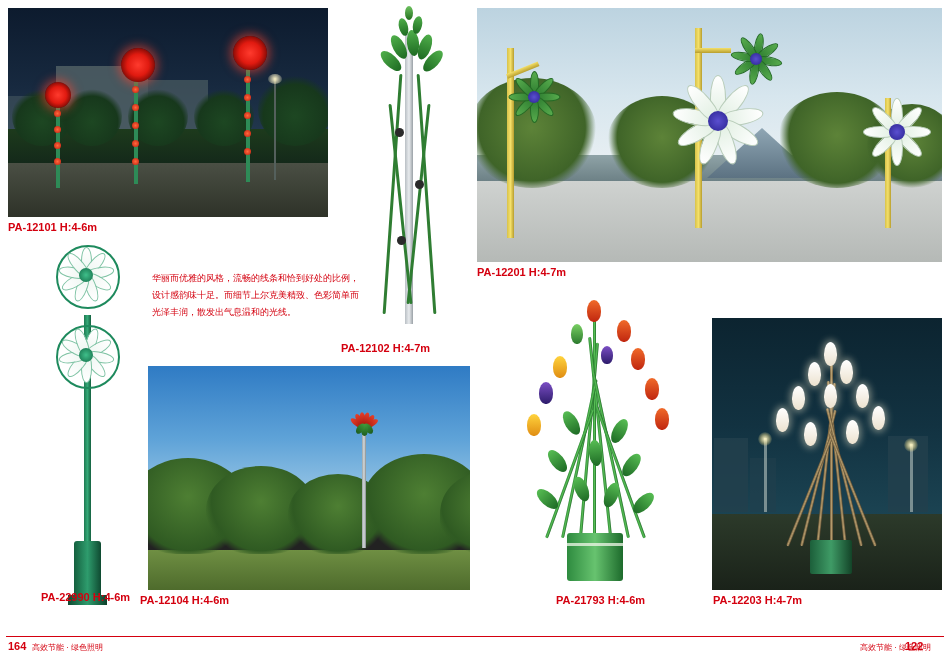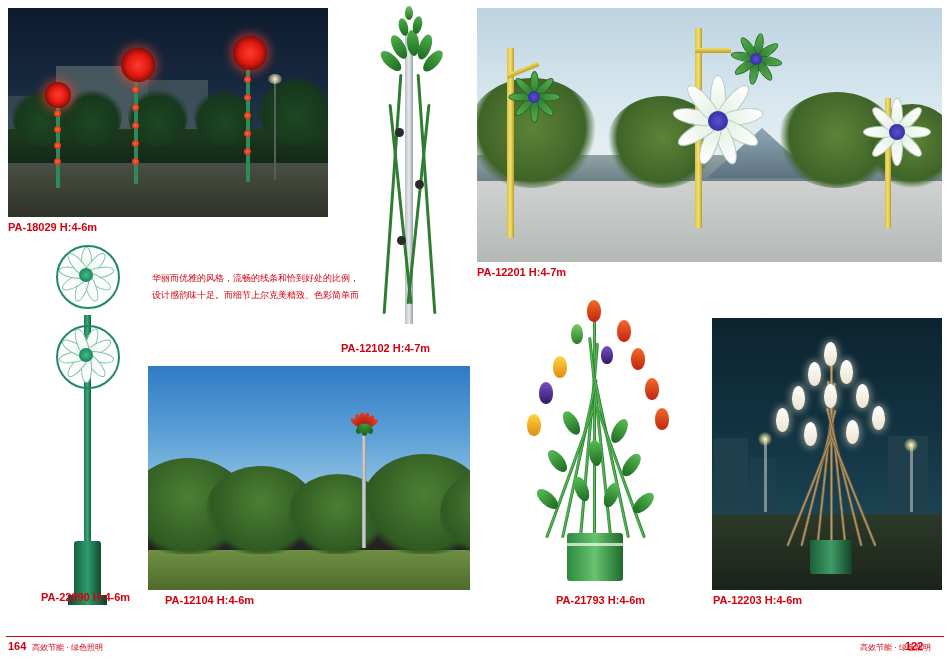--- a/index.html
+++ b/index.html
@@ -339,25 +339,26 @@
     <div class="fl-head" style="left:225px;top:28px;width:34px;height:34px;"></div>
     <div class="fl-dot" style="left:236px;top:68px;"></div>
     <div class="fl-dot" style="left:236px;top:86px;"></div>
     <div class="fl-dot" style="left:236px;top:104px;"></div>
     <div class="fl-dot" style="left:236px;top:122px;"></div>
     <div class="fl-dot" style="left:236px;top:140px;"></div>
 
     <div style="position:absolute;left:266px;top:72px;width:2px;height:100px;background:#54605c;"></div>
     <div style="position:absolute;left:260px;top:66px;width:14px;height:10px;border-radius:50%;background:radial-gradient(circle,#fff6c9,rgba(255,246,201,0));"></div>
   </div>
-  <div class="caption" style="left:8px;top:221px;">PA-18029 H:4-6m</div>
+  <div class="caption" style="left:8px;top:221px;">PA-12101 H:4-6m</div>
 
   <div class="bodytext" style="left:152px;top:270px;">
     <div>华丽而优雅的风格，流畅的线条和恰到好处的比例，</div>
     <div>设计感韵味十足。而细节上尔克美精致、色彩简单而</div>
+    <div>光泽丰润，散发出气息温和的光线。</div>
   </div>
 
   <div id="art-12102">
     <div class="trunk"></div>
 
     <div class="leaf" style="left:38px;top:30px;transform:rotate(-28deg);"></div>
     <div class="leaf" style="left:52px;top:26px;transform:rotate(-6deg);"></div>
     <div class="leaf" style="left:64px;top:30px;transform:rotate(20deg);"></div>
     <div class="leaf" style="left:30px;top:44px;transform:rotate(-46deg);"></div>
     <div class="leaf" style="left:72px;top:44px;transform:rotate(42deg);"></div>
@@ -502,21 +503,21 @@
       
       
       
       
       
       
       
       
     </div>
   </div>
-  <div class="caption" style="left:165px;top:594px;">PA-12104 H:4-6m</div>
+  <div class="caption" style="left:140px;top:594px;">PA-12104 H:4-6m</div>
 
   <div id="art-12202">
 
     <div class="stem" style="left:88px;top:30px;height:215px;"></div>
     <div class="stem" style="left:74px;top:52px;height:195px;transform:rotate(5deg);transform-origin:50% 100%;"></div>
     <div class="stem" style="left:104px;top:46px;height:200px;transform:rotate(-6deg);transform-origin:50% 100%;"></div>
     <div class="stem" style="left:56px;top:86px;height:162px;transform:rotate(12deg);transform-origin:50% 100%;"></div>
     <div class="stem" style="left:122px;top:78px;height:170px;transform:rotate(-12deg);transform-origin:50% 100%;"></div>
     <div class="stem" style="left:40px;top:112px;height:136px;transform:rotate(20deg);transform-origin:50% 100%;"></div>
     <div class="stem" style="left:138px;top:108px;height:140px;transform:rotate(-20deg);transform-origin:50% 100%;"></div>
@@ -571,20 +572,20 @@
     <div class="mbud" style="left:128px;top:42px;"></div>
     <div class="mbud" style="left:80px;top:68px;"></div>
     <div class="mbud" style="left:144px;top:66px;"></div>
     <div class="mbud" style="left:64px;top:90px;"></div>
     <div class="mbud" style="left:160px;top:88px;"></div>
     <div class="mbud" style="left:112px;top:66px;"></div>
     <div class="mbud" style="left:92px;top:104px;"></div>
     <div class="mbud" style="left:134px;top:102px;"></div>
     <div class="pot"></div>
   </div>
-  <div class="caption" style="left:713px;top:594px;">PA-12203 H:4-6m</div>
+  <div class="caption" style="left:713px;top:594px;">PA-12203 H:4-7m</div>
 
   <div class="footer-line"></div>
   <div class="folio folio-left">164</div>
   <div class="footer-tag footer-tag-left">高效节能 · 绿色照明</div>
   <div class="footer-tag footer-tag-right">高效节能 · 绿色照明</div>
   <div class="folio folio-right">122</div>
 </div>
 
 </body></html>

